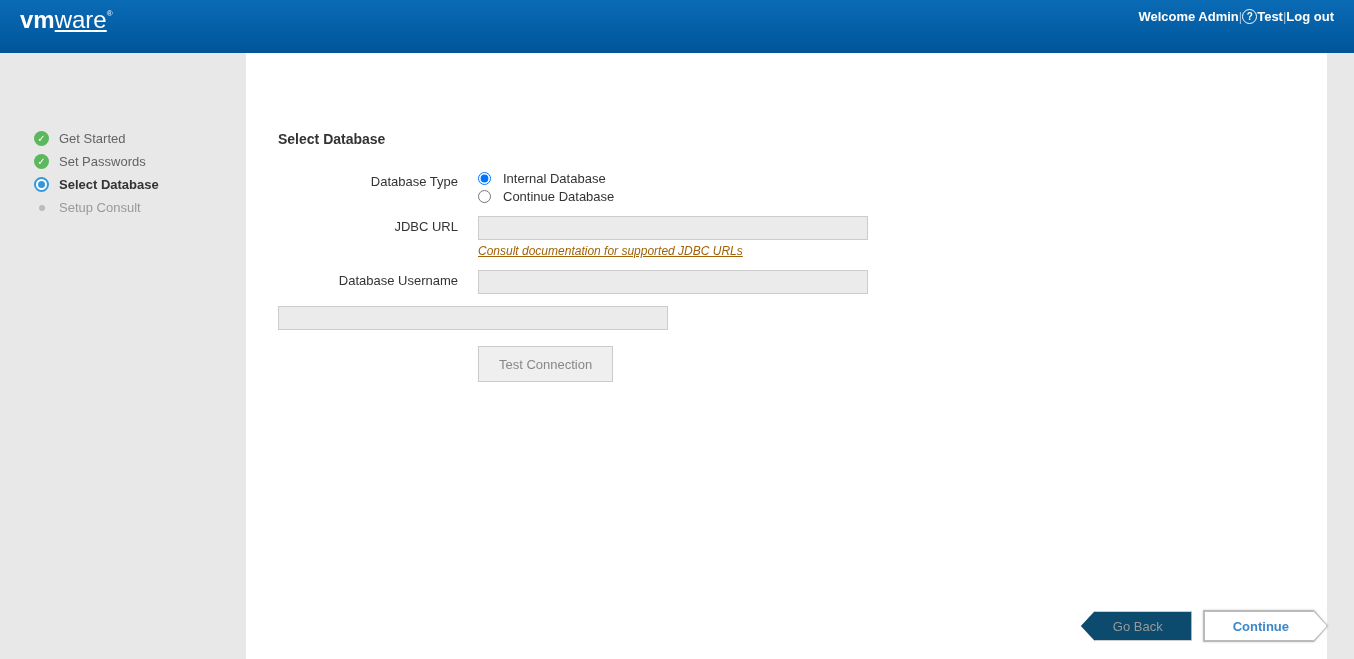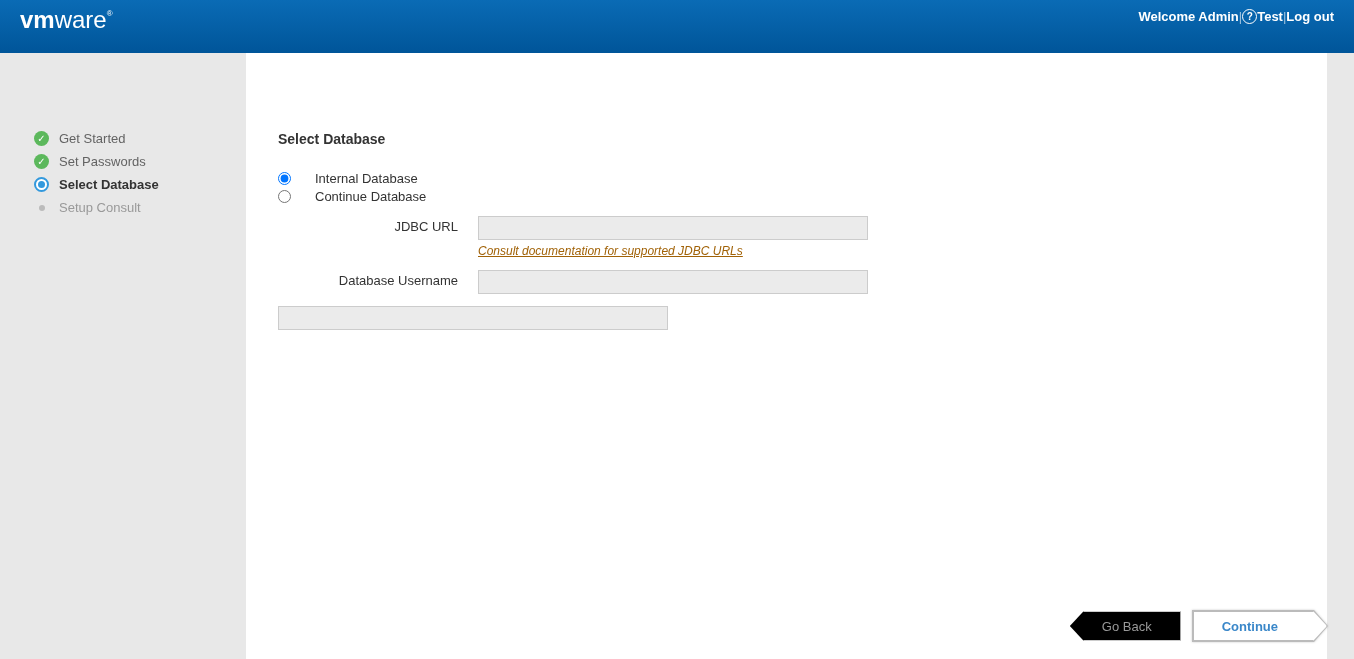--- a/index.html
+++ b/index.html
@@ -31,20 +31,21 @@
       letter-spacing: 0;
       color: white;
       position: relative;
     }
     .logo .vm {
       font-weight: bold;
       margin-top: 16px;
     }
     .logo .ware {
       font-weight: 300;
+      text-decoration: underline;
     }
     .logo .reg {
       font-size: 8px;
       vertical-align: top;
       position: relative;
       top: 3px;
     }
     .header-right {
       display: flex;
       align-items: center;
@@ -156,21 +157,21 @@
       max-width: 390px;
     }
     .radio-group {
       display: flex;
       flex-direction: column;
       gap: 3px;
     }
     .radio-item {
       display: flex;
       align-items: center;
-      gap: 24px;
+      gap: 12px;
       color: #333;
     }
     .radio-item input[type="radio"] {
       margin: 0;
     }
     .text-input {
       width: 100%;
       height: 24px;
       border: 1px solid #ccc;
       background: #ebebeb;
@@ -203,21 +204,21 @@
       position: absolute;
       right: 27px;
       bottom: 18px;
       display: flex;
       gap: 12px;
     }
     .nav-btn {
       height: 30px;
       padding: 0 28px;
       border: 1px solid #ccc;
-      background: #000000;
+      background: #0c4a6e;
       font-size: 13px;
       cursor: pointer;
       position: relative;
       display: flex;
       align-items: center;
       justify-content: center;
     }
     .nav-btn.back {
       color: #999;
       clip-path: polygon(14px 0, 100% 0, 100% 100%, 14px 100%, 0 50%);
@@ -230,21 +231,21 @@
       left: 0;
       top: 50%;
       transform: translateY(-50%);
       width: 0;
       height: 0;
     }
     .nav-btn.continue {
       color: #3a87c9;
       font-weight: bold;
       clip-path: polygon(0 0, calc(100% - 14px) 0, 100% 50%, calc(100% - 14px) 100%, 0 100%);
-      padding-right: 48px;
+      padding-right: 37px;
       border-right: none;
       background: white;
       border: 1px solid #bbb;
     }
     .nav-btn-outer {
       filter: drop-shadow(0 0 1px rgba(0,0,0,0.2));
     }
     .nav-btn-outer.back-outer {
       filter: none;
     }
@@ -311,20 +312,21 @@
     <div class="step pending">
       <span class="step-icon todo"></span>
       <span>Setup Consult</span>
     </div>
   </div>
 
   <div class="main">
     <div class="page-title">Select Database</div>
 
     <div class="form-row">
+      <div class="form-label">Database Type</div>
       <div class="form-field radio-group">
         <label class="radio-item">
           <input type="radio" name="dbtype" checked="" style="">
           <span>Internal Database</span>
         </label>
         <label class="radio-item">
           <input type="radio" name="dbtype" style="">
           <span>Continue Database</span>
         </label>
       </div>
@@ -344,20 +346,26 @@
         <input type="text" class="text-input" disabled="" value="" style="">
       </div>
     </div>
 
     <div class="form-row">
       <div class="form-field">
         <input type="password" class="text-input" disabled="" value="" style="">
       </div>
     </div>
 
+    <div class="form-row">
+      <div class="form-label"></div>
+      <div class="form-field">
+        <button class="test-btn" disabled="">Test Connection</button>
+      </div>
+    </div>
   </div>
 </div>
 
 <div class="footer">
   <div class="nav-btn-outer back-outer chev-border-back">
     <button class="nav-btn back">Go Back</button>
   </div>
   <div class="nav-btn-outer chev-border-cont">
     <button class="nav-btn continue">Continue</button>
   </div>

